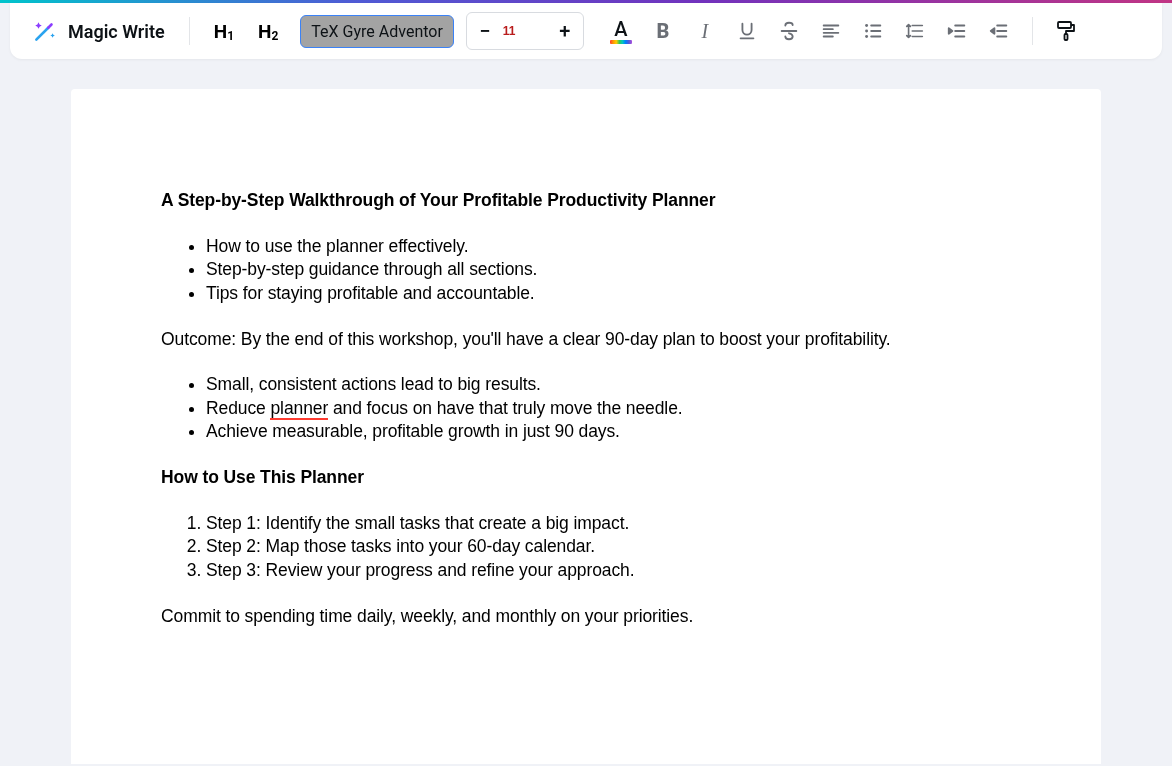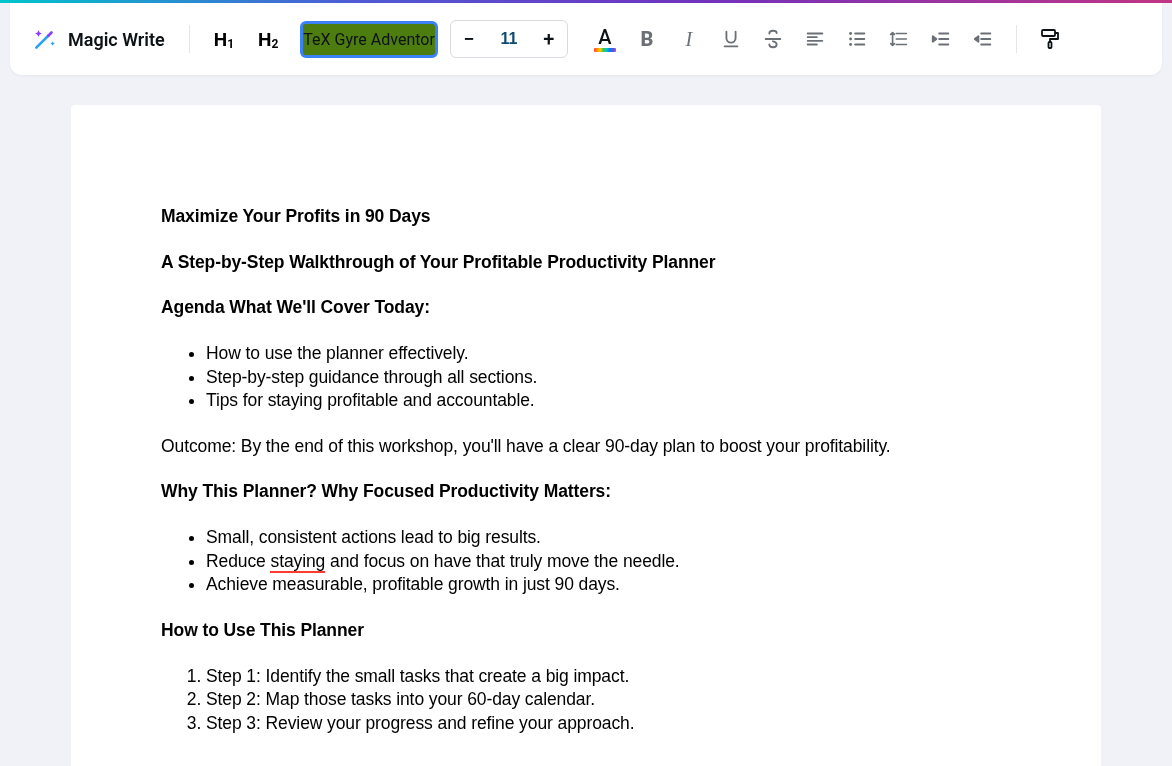--- a/index.html
+++ b/index.html
@@ -9,21 +9,21 @@
     width: 1172px;
     height: 766px;
     overflow: hidden;
   }
   .gradient-bar {
     height: 3px;
     background: linear-gradient(90deg, #00c4cc 0%, #4f5bd5 30%, #7232bd 60%, #c13584 100%);
   }
   .toolbar {
     background: #fff;
-    height: 72px;
+    height: 56px;
     display: flex;
     align-items: center;
     padding: 0 18px;
     gap: 4px;
     border-radius: 0 0 12px 12px;
     margin: 0 10px;
     box-shadow: 0 1px 3px rgba(0,0,0,0.05);
   }
   .magic-btn {
     display: flex;
@@ -46,28 +46,28 @@
   .h-btn {
     font-size: 19px;
     font-weight: 700;
     color: #000000;
     padding: 6px 10px;
     cursor: pointer;
     border-radius: 4px;
   }
   .h-btn sub { font-size: 12px; vertical-align: baseline; position: relative; top: 2px; }
   .font-select {
-    border: 3px solid #3b82f6;
+    border: 1px solid #3b82f6;
     border-radius: 6px;
-    padding: 6px 0;
+    padding: 6px 10px;
     font-size: 16px;
     color: #0d1216;
     margin: 0 8px;
     cursor: pointer;
-    background: #4d7c0f;
+    background: #a3a3a3;
   }
   .size-group {
     display: flex;
     align-items: center;
     border: 1px solid #d8dbe0;
     border-radius: 6px;
     background: #fff;
     margin-right: 14px;
   }
   .size-btn {
@@ -76,24 +76,23 @@
     display: flex;
     align-items: center;
     justify-content: center;
     font-size: 20px;
     color: #0d1216;
     cursor: pointer;
     font-weight: 500;
   }
   .size-val {
     width: 44px;
-    text-align: center;
-    font-size: 16px;
+    font-size: 12px;
     font-weight: 600;
-    color: #0c4a6e;
+    color: #b91c1c;
     border: none;
     outline: none;
   }
   .tool-btn {
     width: 38px;
     height: 38px;
     display: flex;
     align-items: center;
     justify-content: center;
     cursor: pointer;
@@ -247,35 +246,33 @@
     <svg width="24" height="24" viewBox="0 0 24 24">
         <rect x="4" y="3" width="13" height="6" rx="1" stroke="#0d1216" stroke-width="1.8" fill="none"></rect>
         <path d="M17 6h3v6h-8v3" stroke="#0d1216" stroke-width="1.8" fill="none" stroke-linejoin="round"></path>
         <rect x="10.5" y="15" width="3" height="6" rx="1" stroke="#0d1216" stroke-width="1.8" fill="none"></rect>
       </svg>
   </div>
 </div>
 
 <div class="doc-area">
   <div class="page">
-    <p class="title">Maximize Your Profits in 90 Days</p>
     <p class="subtitle">A Step-by-Step Walkthrough of Your Profitable Productivity Planner</p>
-    <p class="para">Agenda What We'll Cover Today:</p>
     <ul>
       <li>How to use the planner effectively.</li>
       <li>Step-by-step guidance through all sections.</li>
       <li>Tips for staying profitable and accountable.</li>
     </ul>
     <p class="para-reg">Outcome: By the end of this workshop, you'll have a clear 90-day plan to boost your profitability.</p>
-    <p class="para">Why This Planner? Why Focused Productivity Matters:</p>
     <ul>
       <li>Small, consistent actions lead to big results.</li>
-      <li><span>Reduce </span><span class="spellerr">staying</span><span> and focus on have that truly move the needle.</span></li>
+      <li><span>Reduce </span><span class="spellerr">planner</span><span> and focus on have that truly move the needle.</span></li>
       <li>Achieve measurable, profitable growth in just 90 days.</li>
     </ul>
     <p class="para">How to Use This Planner</p>
     <ol>
       <li>Step 1: Identify the small tasks that create a big impact.</li>
       <li>Step 2: Map those tasks into your 60-day calendar.</li>
       <li>Step 3: Review your progress and refine your approach.</li>
     </ol>
+    <p class="para-reg">Commit to spending time daily, weekly, and monthly on your priorities.</p>
   </div>
 </div>
 
 </body></html>

